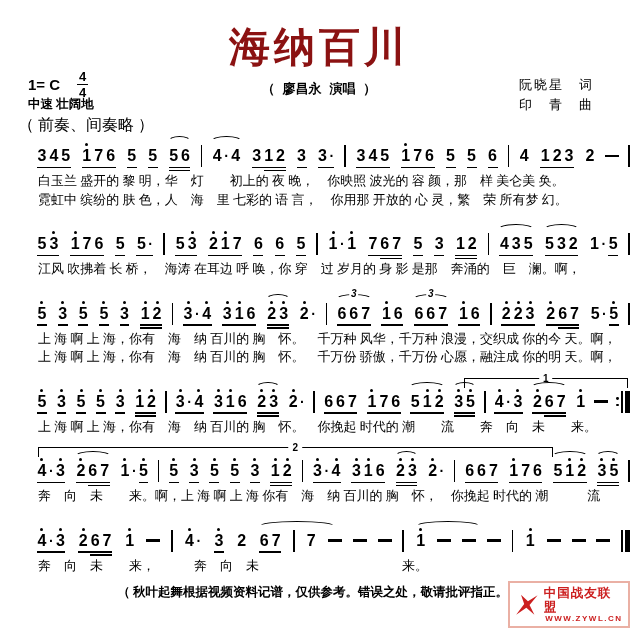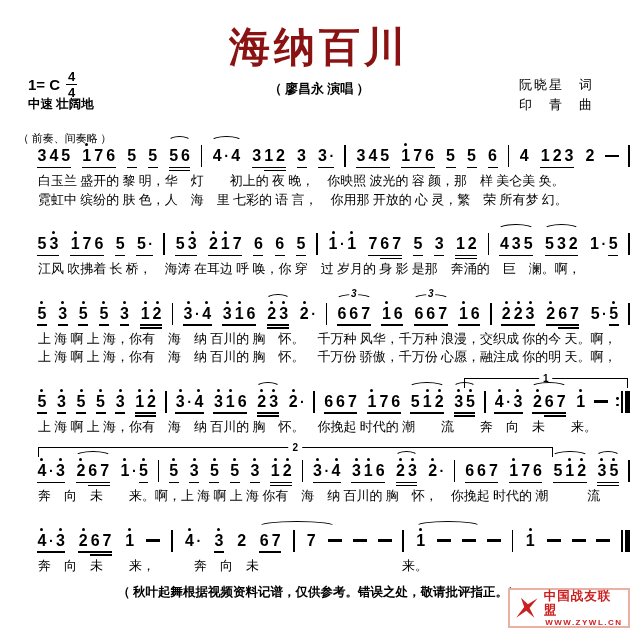--- a/index.html
+++ b/index.html
@@ -2,30 +2,30 @@
 <html><head>
 <meta charset="utf-8">
 <style>
   html,body{margin:0;padding:0;background:#fff;}
   #sheet{position:relative;width:638px;height:634px;background:#fff;overflow:hidden;
          font-family:"Liberation Sans",sans-serif;color:#000;}
   
   #hdr{position:relative;height:128px;}
   .title{position:absolute;top:20px;left:0;right:0;text-align:center;
          font-size:41px;font-weight:bold;letter-spacing:4px;}
-  .keysig{position:absolute;left:28px;top:70px;font-size:15px;font-weight:bold;display:flex;align-items:center;gap:6px;}
+  .keysig{position:absolute;left:28px;top:70px;font-size:15px;font-weight:bold;display:flex;align-items:center;gap:17px;}
   .frac{display:inline-flex;flex-direction:column;align-items:center;font-size:13px;font-weight:bold;line-height:1;}
   .frac .fline{width:11px;height:1.4px;background:#000;margin:1px 0;}
   .performer{position:absolute;top:80px;left:0;right:0;text-align:center;
-             font-size:13px;font-weight:bold;font-family:Liberation Serif, serif;}
+             font-size:13px;font-weight:bold;font-family:Liberation Mono, monospace;}
   .credit{position:absolute;right:44px;font-size:13px;font-family:"Liberation Serif",serif;letter-spacing:2px;}
   .credit.lyr-credit{top:76px;font-family:Liberation Mono, monospace;}
   .credit.mus-credit{top:96px;}
   .tempo{position:absolute;left:28px;top:96px;font-size:12.5px;font-weight:bold;font-family:"Liberation Serif",serif;}
-  .prelude{position:absolute;left:18px;top:115px;font-size:11px;font-family:"Liberation Serif",serif;margin-top:16px;}
+  .prelude{position:absolute;left:18px;top:115px;font-size:16px;font-family:"Liberation Serif",serif;}
   
   #score-area{position:relative;padding:2px 8px 0 36px;}
   .mline{margin-bottom:9px;}
   .notes-row{display:flex;justify-content:space-between;align-items:center;
              position:relative;padding-top:15px;margin-bottom:5px;}
   .note{position:relative;display:inline-block;white-space:nowrap;}
   .dg{position:relative;display:inline-block;font-size:16px;font-weight:bold;
       line-height:1;padding:0 1.5px;font-family:"Liberation Sans",sans-serif;}
   .dg.hi::before{content:"";position:absolute;top:-5px;left:50%;margin-left:-1.5px;
       width:3px;height:3px;border-radius:50%;background:#000;}
@@ -51,21 +51,21 @@
          border-left:1.5px solid #000;border-right:1.5px solid #000;}
   .volta .vlab{position:absolute;top:-5px;left:50%;transform:translateX(-50%);
          font-size:10px;font-weight:bold;background:#fff;padding:0 4px;line-height:1;}
   .volta1{left:72%;right:2px;}
   .volta2{left:2px;right:13%;}
   .lyr{font-family:"Liberation Serif",serif;font-size:13px;line-height:18.5px;
        white-space:pre;padding-left:2px;}
   
   .foot-note{text-align:center;font-family:"Liberation Serif",serif;font-size:12.5px;
              font-weight:bold;margin-top:2px;}
-  #logo{position:absolute;right:8px;bottom:6px;width:122px;height:40px;
+  #logo{position:absolute;right:8px;bottom:6px;width:122px;height:47px;
         border:2px solid #eab0a4;background:#fff;display:flex;align-items:center;gap:4px;padding:1px 4px;box-sizing:border-box;}
   #logo .ltxt{display:flex;flex-direction:column;align-items:center;line-height:1.15;}
   .lname{font-size:12.5px;font-weight:bold;letter-spacing:1px;font-family:"Liberation Serif",serif;}
   .lurl{font-size:8px;font-weight:bold;letter-spacing:1.5px;}
 </style>
 </head>
 <body>
 
 <div id="sheet">
 

